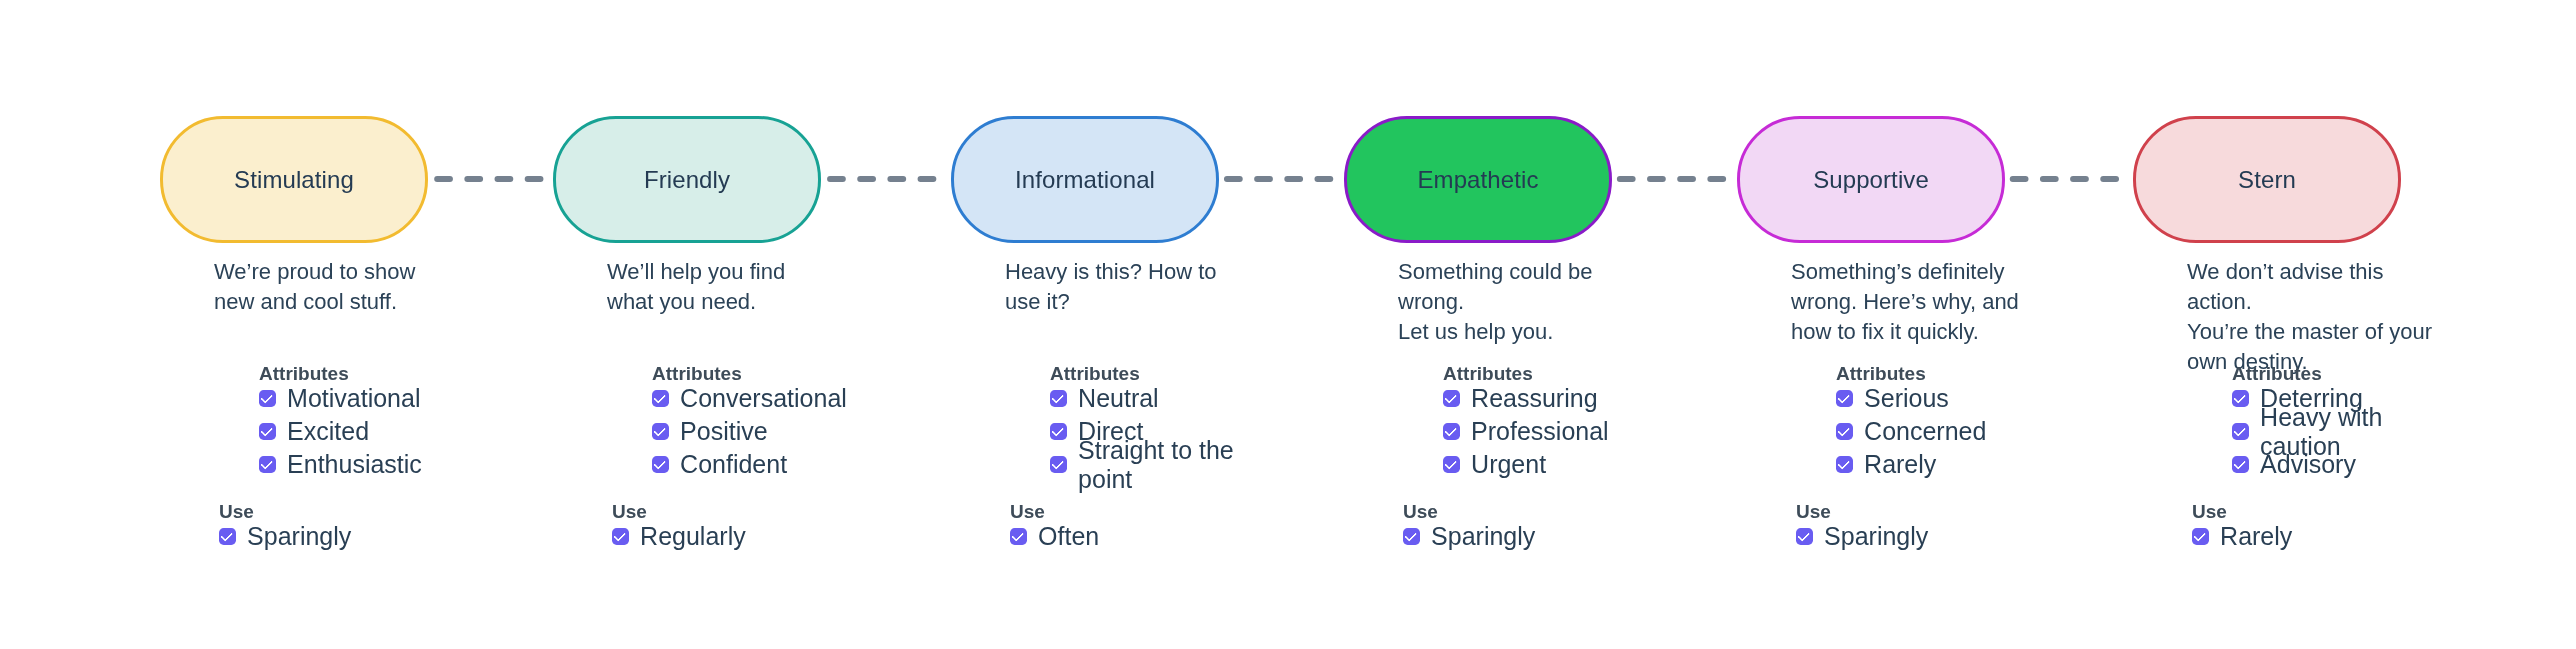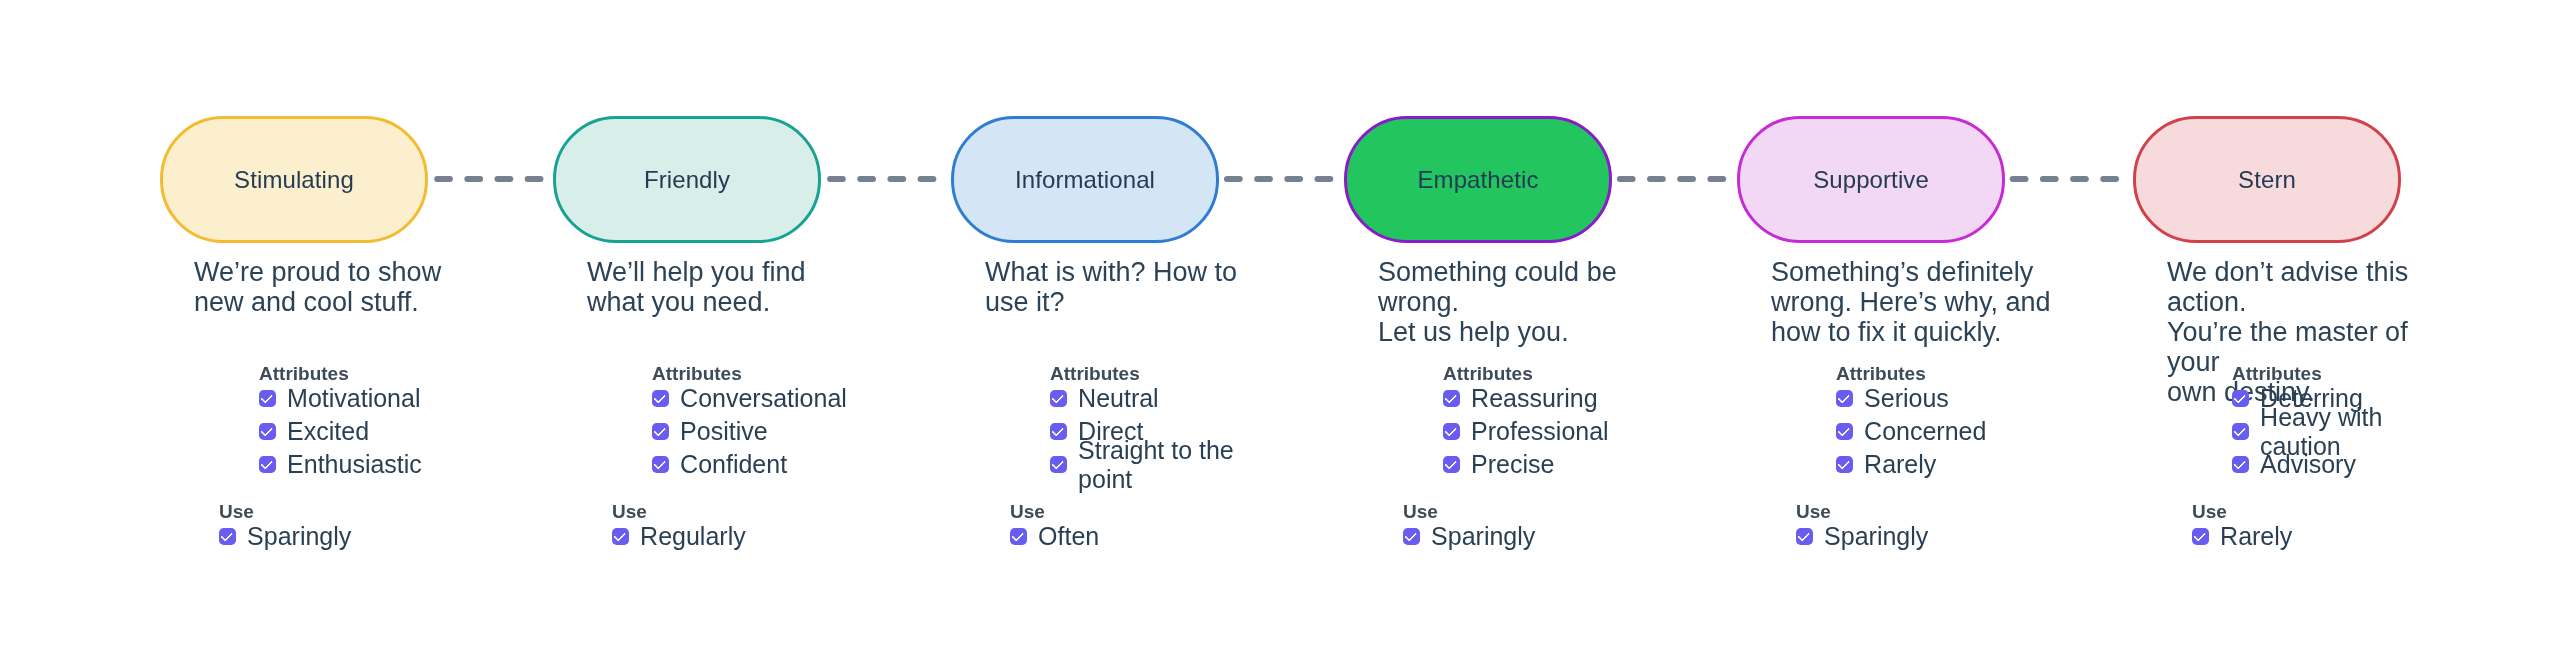--- a/index.html
+++ b/index.html
@@ -52,23 +52,23 @@
   }
   .pill-title {
     font-size: 24px;
     font-weight: 500;
     color: #243B53;
     letter-spacing: 0.1px;
   }
   .desc {
     position: absolute;
     top: 257px;
-    left: 34px;
+    left: 54px;
     margin: 0;
-    font-size: 27px;
+    font-size: 22px;
     line-height: 30px;
     font-weight: 400;
     color: #2B4257;
     white-space: pre-line;
   }
   .attrs-block {
     position: absolute;
     top: 362px;
     left: 59px;
     margin-left: 40px;
@@ -204,21 +204,21 @@
           </span>
         <span class="check-label">Regularly</span>
       </label>
     </div>
   </div>
 
   <div class="column">
     <div class="pill" style="border-color: rgb(46, 125, 209); background: rgb(212, 229, 246);">
       <span class="pill-title">Informational</span>
     </div>
-    <p class="desc">What is with? How to
+    <p class="desc">Heavy is this? How to
 use it?</p>
     <div class="attrs-block">
       <div class="section-label">Attributes</div>
       <label class="check-row">
         <span class="checkbox" style="background: rgb(105, 92, 241);">
             <span class="checkmark" style="border-color: rgb(255, 255, 255);"></span>
           </span>
         <span class="check-label">Neutral</span>
       </label>
       <label class="check-row">
@@ -262,21 +262,21 @@
       <label class="check-row">
         <span class="checkbox" style="background: rgb(105, 92, 241);">
             <span class="checkmark" style="border-color: rgb(255, 255, 255);"></span>
           </span>
         <span class="check-label">Professional</span>
       </label>
       <label class="check-row">
         <span class="checkbox" style="background: rgb(105, 92, 241);">
             <span class="checkmark" style="border-color: rgb(255, 255, 255);"></span>
           </span>
-        <span class="check-label">Precise</span>
+        <span class="check-label">Urgent</span>
       </label>
     </div>
     <div class="use-block">
       <div class="section-label">Use</div>
       <label class="check-row">
         <span class="checkbox" style="background: rgb(105, 92, 241);">
             <span class="checkmark" style="border-color: rgb(255, 255, 255);"></span>
           </span>
         <span class="check-label">Sparingly</span>
       </label>

